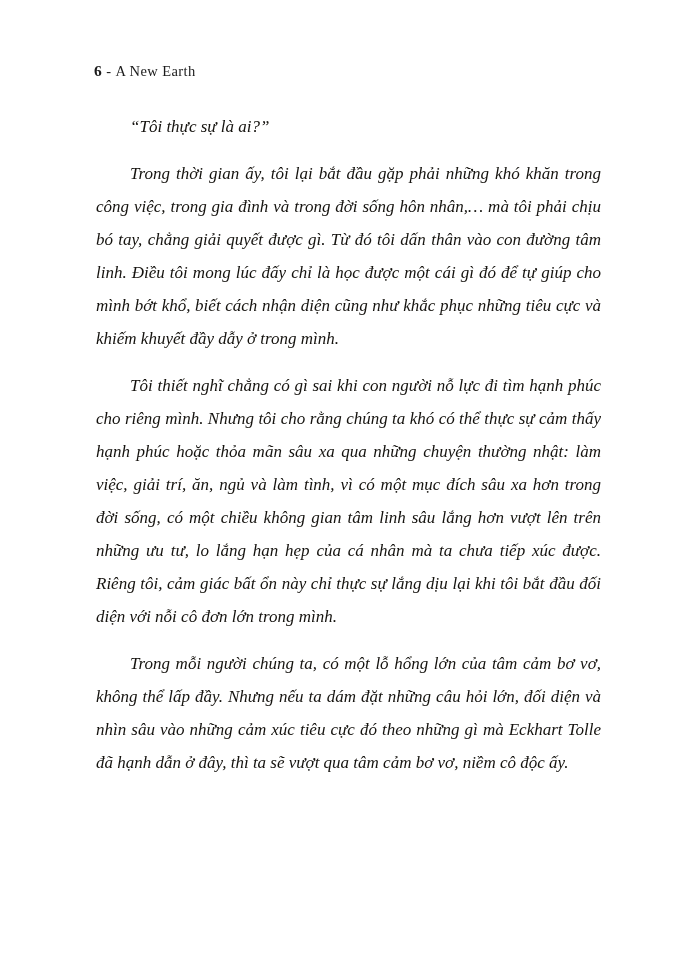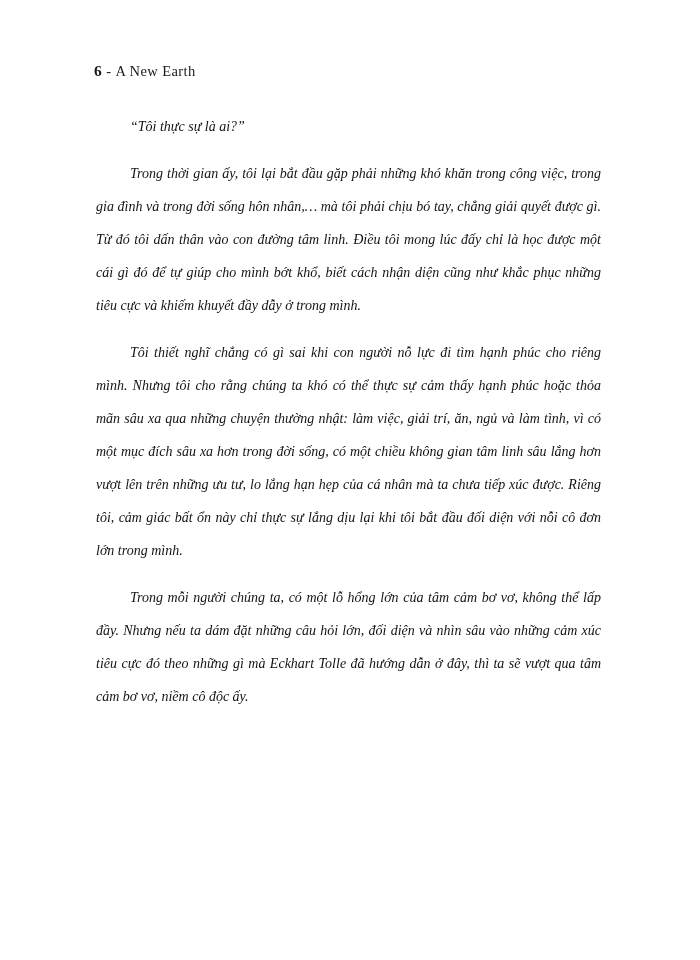--- a/index.html
+++ b/index.html
@@ -43,21 +43,21 @@
   }
   .body-block {
     position: absolute;
     top: 110px;
     left: 96px;
     width: 505px;
   }
   p.para {
     margin: 0 0 0 0;
     font-style: italic;
-    font-size: 14px;
+    font-size: 17px;
     line-height: 33px;
     text-align: justify;
     text-indent: 34px;
     color: #15130f;
     font-family: "Liberation Serif", serif;
     hyphens: none;
   }
   p.para + p.para {
     margin-top: 14px;
   }
@@ -75,16 +75,16 @@
 <div class="page">
 
   <div class="running-head">
     <span class="folio">6</span><span class="sep">&nbsp;</span><span class="sep">-</span><span class="sep">&nbsp;</span><span class="title">A New Earth</span>
   </div>
 
   <div class="body-block">
     <p class="para quote">“Tôi thực sự là ai?”</p>
     <p class="para gap-before">Trong thời gian ấy, tôi lại bắt đầu gặp phải những khó khăn trong công việc, trong gia đình và trong đời sống hôn nhân,… mà tôi phải chịu bó tay, chẳng giải quyết được gì. Từ đó tôi dấn thân vào con đường tâm linh. Điều tôi mong lúc đấy chỉ là học được một cái gì đó để tự giúp cho mình bớt khổ, biết cách nhận diện cũng như khắc phục những tiêu cực và khiếm khuyết đầy dẫy ở trong mình.</p>
     <p class="para gap-before">Tôi thiết nghĩ chẳng có gì sai khi con người nỗ lực đi tìm hạnh phúc cho riêng mình. Nhưng tôi cho rằng chúng ta khó có thể thực sự cảm thấy hạnh phúc hoặc thỏa mãn sâu xa qua những chuyện thường nhật: làm việc, giải trí, ăn, ngủ và làm tình, vì có một mục đích sâu xa hơn trong đời sống, có một chiều không gian tâm linh sâu lắng hơn vượt lên trên những ưu tư, lo lắng hạn hẹp của cá nhân mà ta chưa tiếp xúc được. Riêng tôi, cảm giác bất ổn này chỉ thực sự lắng dịu lại khi tôi bắt đầu đối diện với nỗi cô đơn lớn trong mình.</p>
-    <p class="para gap-before">Trong mỗi người chúng ta, có một lỗ hổng lớn của tâm cảm bơ vơ, không thể lấp đầy. Nhưng nếu ta dám đặt những câu hỏi lớn, đối diện và nhìn sâu vào những cảm xúc tiêu cực đó theo những gì mà Eckhart Tolle đã hướng dẫn ở đây, thì ta sẽ vượt qua tâm cảm bơ vơ, niềm cô độc ấy.</p>
+    <p class="para gap-before">Trong mỗi người chúng ta, có một lỗ hổng lớn của tâm cảm bơ vơ, không thể lấp đầy. Nhưng nếu ta dám đặt những câu hỏi lớn, đối diện và nhìn sâu vào những cảm xúc tiêu cực đó theo những gì mà Eckhart Tolle đã hạnh dẫn ở đây, thì ta sẽ vượt qua tâm cảm bơ vơ, niềm cô độc ấy.</p>
   </div>
 
 </div>
 
 </body></html>

